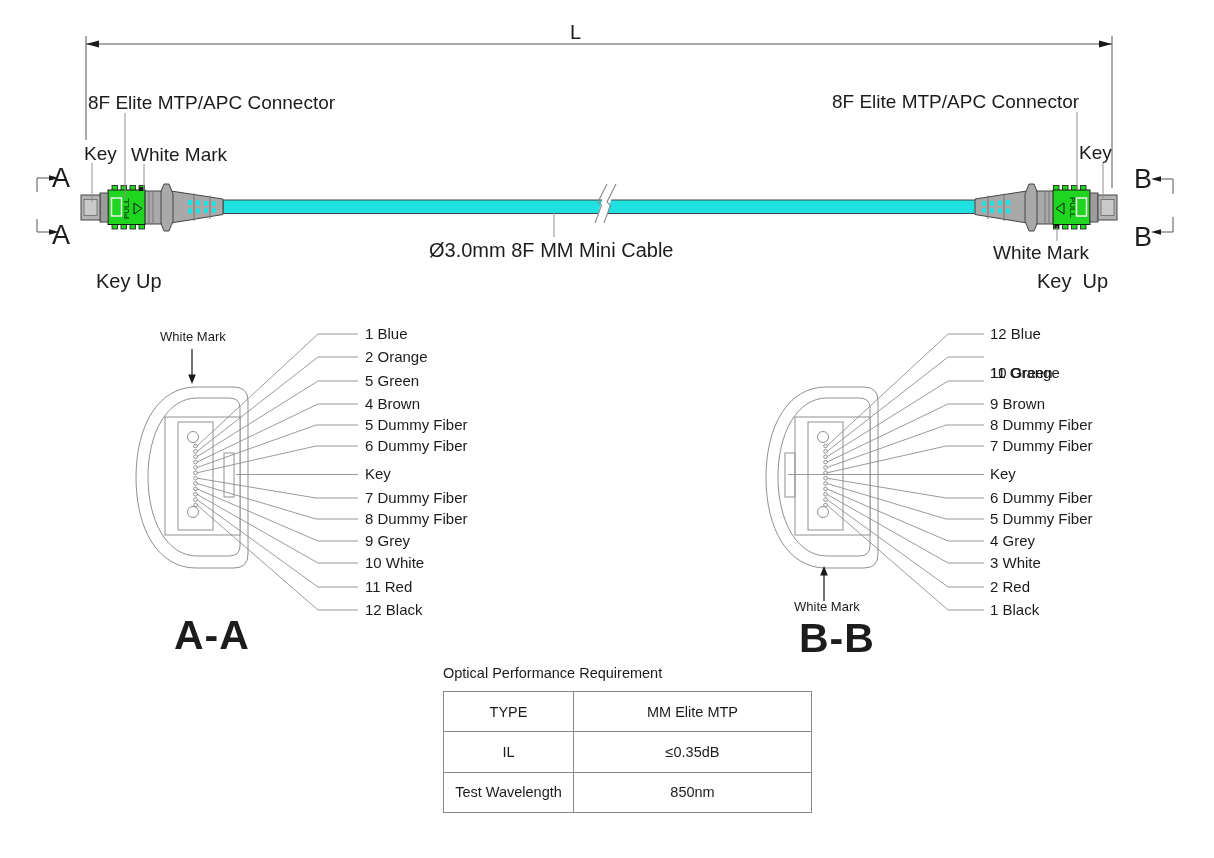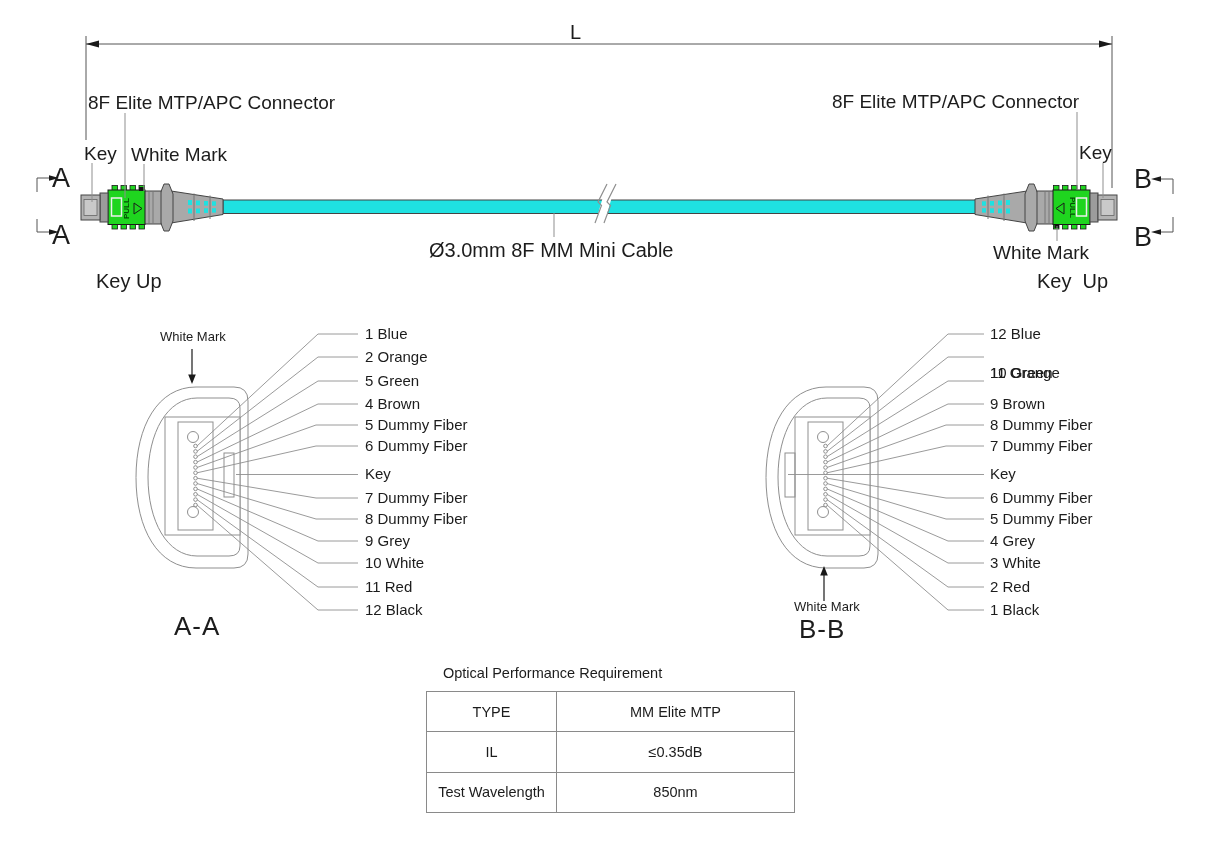--- a/index.html
+++ b/index.html
@@ -7,24 +7,24 @@
     position:relative;width:1214px;height:858px;background:#ffffff;
     font-family:"Liberation Sans", sans-serif;color:#1c1c1c;overflow:hidden;
   }
   .canvas svg{position:absolute;left:0;top:0;}
   .t{position:absolute;white-space:pre;line-height:1.15;}
   .fs13{font-size:13px;}
   .fs15{font-size:15px;}
   .fs19{font-size:19px;}
   .fs20{font-size:20px;}
   .fs27{font-size:27px;}
-  .fs33{font-size:26px;letter-spacing:1px;}
+  .fs33{font-size:41px;letter-spacing:1px;font-weight:bold;}
   .pull{font-size:8px;font-weight:bold;color:#064d06;transform-origin:left top;}
   .spec-table{
-    position:absolute;left:426px;top:691px;width:369px;height:122px;
+    position:absolute;left:443px;top:691px;width:369px;height:122px;
     border-collapse:collapse;table-layout:fixed;font-size:14.5px;color:#1c1c1c;
   }
   .spec-table td{
     border:1px solid #8a8a8a;text-align:center;vertical-align:middle;padding:0;height:30px;
   }
   .spec-table td.c1{width:129px;}
 </style>
 </head>
 <body>
 

